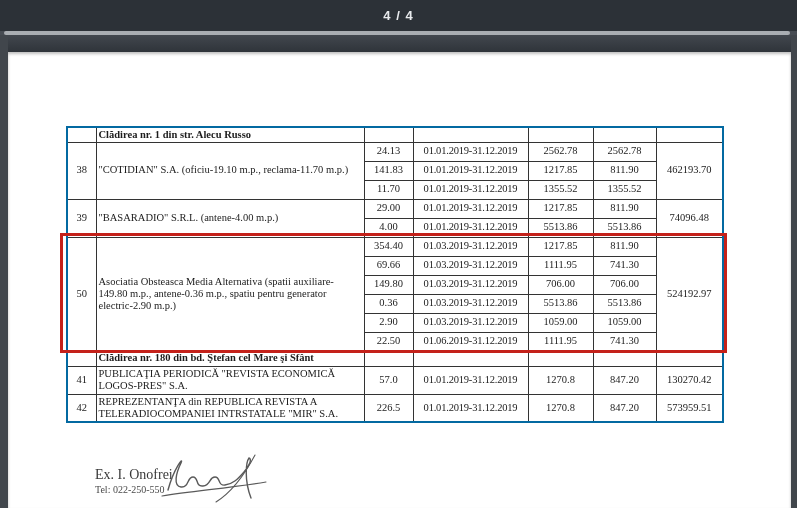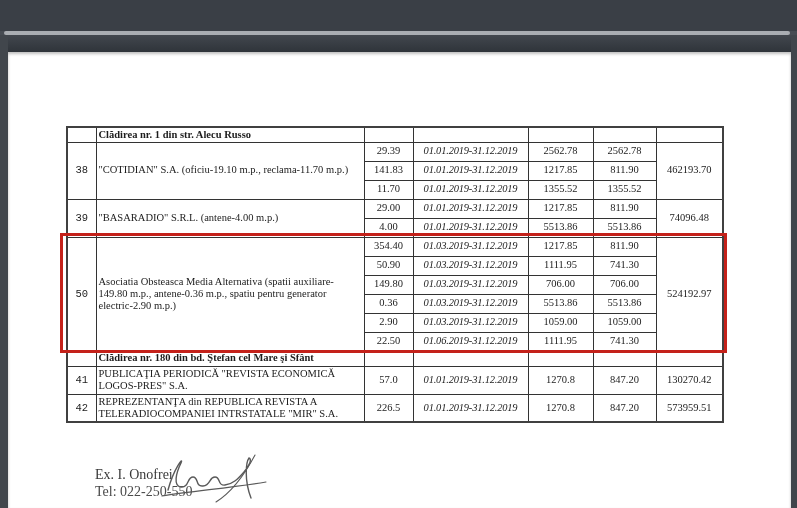--- a/index.html
+++ b/index.html
@@ -16,44 +16,47 @@
           background:linear-gradient(#42474e,#2f343a);}
   .edge{position:absolute;top:35px;bottom:0;background:#41464c;}
   .edge.left{left:0;width:8px;}
   .edge.right{right:0;width:6px;}
   
   .page{position:absolute;left:8px;right:6px;top:52px;bottom:0;background:#ffffff;
         box-shadow:inset 0 2px 3px rgba(0,0,0,.25);}
   
   table.rent{position:absolute;left:58px;top:74px;width:656px;border-collapse:collapse;
         table-layout:fixed;color:#1c1c1c;}
-  table.rent{border:2px solid #404040;}
+  table.rent{border:2px solid #0369a1;}
   table.rent td{border:1px solid #333;font-size:10.5px;line-height:1.15;padding:0 2px;
         overflow:hidden;}
   tr.sechead{height:15px;}
   tr.sub{height:19px;}
   tr.single{height:28px;}
-  td.c-no{text-align:center;vertical-align:middle;font-family:Liberation Mono, monospace;}
+  td.c-no{text-align:center;vertical-align:middle;}
   td.c-name{text-align:left;vertical-align:middle;padding:1px 4px;}
   td.sec-title{font-weight:bold;font-size:10.5px;}
   td.c-area,td.c-period,td.c-rate1,td.c-rate2,td.c-total{text-align:center;vertical-align:middle;}
-  td.c-period{font-size:10.2px;letter-spacing:-0.2px;font-style:italic;}
+  td.c-period{font-size:10.2px;letter-spacing:-0.2px;}
   
   .highlight-box{position:absolute;left:52px;top:181px;width:667px;height:120px;
         border:3px solid #c4211a;box-sizing:border-box;pointer-events:none;}
   
   .footer-name{position:absolute;left:87px;top:415px;font-size:14px;color:#3a3a3a;}
-  .footer-phone{position:absolute;left:87px;top:432px;font-size:14px;color:#4a4a4a;}
+  .footer-phone{position:absolute;left:87px;top:432px;font-size:10px;color:#4a4a4a;}
   .signature{position:absolute;left:150px;top:398px;}
 </style>
 </head>
 <body>
 
 <div class="screen">
 
+  <div class="topbar" style="background: rgb(44, 49, 55);">
+    <span class="page-indicator">4 / 4</span>
+  </div>
 
   <div class="hscroll">
     <div class="hthumb"></div>
   </div>
 
   <div class="chrome-lower"></div>
   <div class="edge left"></div>
   <div class="edge right"></div>
 
   <div class="page">
@@ -74,21 +77,21 @@
             <td class="c-name sec-title">Clădirea nr. 1 din str. Alecu Russo</td>
             <td class="c-area"></td>
             <td class="c-period"></td>
             <td class="c-rate1"></td>
             <td class="c-rate2"></td>
             <td class="c-total"></td>
           </tr>
           <tr class="sub">
             <td class="c-no" rowspan="3">38</td>
             <td class="c-name" rowspan="3">"COTIDIAN" S.A. (oficiu-19.10 m.p., reclama-11.70 m.p.)</td>
-            <td class="c-area">29.39</td>
+            <td class="c-area">24.13</td>
             <td class="c-period">01.01.2019-31.12.2019</td>
             <td class="c-rate1">2562.78</td>
             <td class="c-rate2">2562.78</td>
             <td class="c-total" rowspan="3">462193.70</td>
           </tr>
           <tr class="sub">
             <td class="c-area">141.83</td>
             <td class="c-period">01.01.2019-31.12.2019</td>
             <td class="c-rate1">1217.85</td>
             <td class="c-rate2">811.90</td>
@@ -117,21 +120,21 @@
           <tr class="sub">
             <td class="c-no" rowspan="6">50</td>
             <td class="c-name" rowspan="6">Asociatia Obsteasca Media Alternativa (spatii auxiliare-149.80 m.p., antene-0.36 m.p., spatiu pentru generator electric-2.90 m.p.)</td>
             <td class="c-area">354.40</td>
             <td class="c-period">01.03.2019-31.12.2019</td>
             <td class="c-rate1">1217.85</td>
             <td class="c-rate2">811.90</td>
             <td class="c-total" rowspan="6">524192.97</td>
           </tr>
           <tr class="sub">
-            <td class="c-area">50.90</td>
+            <td class="c-area">69.66</td>
             <td class="c-period">01.03.2019-31.12.2019</td>
             <td class="c-rate1">1111.95</td>
             <td class="c-rate2">741.30</td>
           </tr>
           <tr class="sub">
             <td class="c-area">149.80</td>
             <td class="c-period">01.03.2019-31.12.2019</td>
             <td class="c-rate1">706.00</td>
             <td class="c-rate2">706.00</td>
           </tr>

